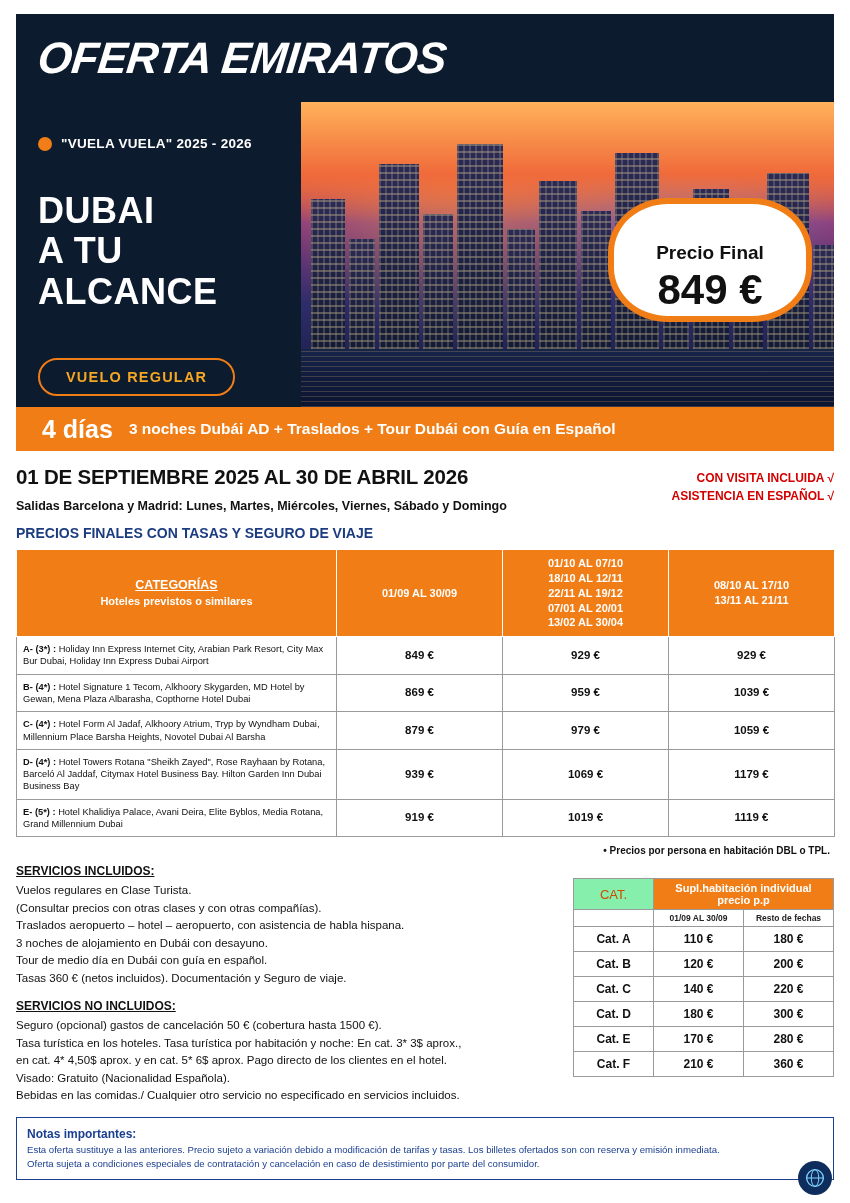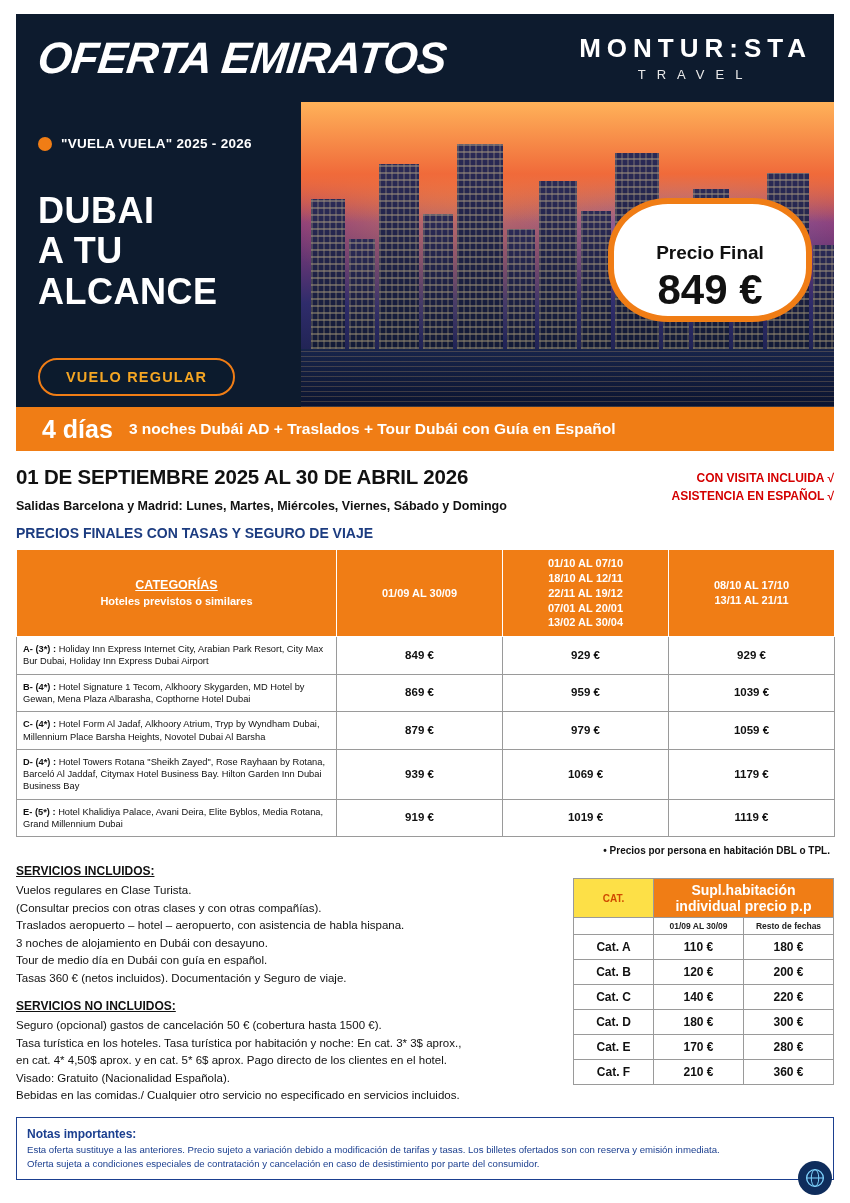--- a/index.html
+++ b/index.html
@@ -175,24 +175,24 @@
   }
   .services{width:500px;font-size:11.5px;line-height:1.52;}
   .services h3{
     margin:0 0 2px 0;font-size:12px;font-weight:bold;text-decoration:underline;
   }
   .services .gap{height:10px;}
 
   .supl-table{width:260px;table-layout:fixed;align-self:flex-start;margin-top:16px;}
   .supl-table th,.supl-table td{border:1px solid #9a9a9a;text-align:center;}
   .supl-table .t-head{
-    background:#f07d15;color:#ffffff;font-size:14px;font-weight:bold;padding:3px 10px;
+    background:#f07d15;color:#ffffff;font-size:11px;font-weight:bold;padding:3px 10px;
   }
   .supl-table .t-cat{
-    background:#fde047;color:#d04a00;font-size:10px;font-weight:bold;padding:3px;
+    background:#86efac;color:#d04a00;font-size:13px;font-weight:normal;padding:3px;
   }
   .supl-table .t-sub{font-size:8.5px;font-weight:bold;padding:3px 2px;background:#ffffff;color:#222;}
   .supl-table td{font-size:12px;font-weight:bold;padding:5px 2px;}
 
   
   .notes{
     margin-top:12px;border:1px solid #1b3f8f;padding:7px 10px;
     font-size:9.6px;line-height:1.5;color:#1b3f8f;
     box-sizing:border-box;width:818px;
   }
@@ -204,24 +204,20 @@
   }
   .fab svg{width:20px;height:20px;}
 </style>
 </head>
 <body>
 
 <div class="page">
 
   <div class="header">
     <h1>OFERTA EMIRATOS</h1>
-    <div class="brand">
-      <div class="b1">MONTUR:STA</div>
-      <div class="b2">TRAVEL</div>
-    </div>
   </div>
 
   <div class="hero">
     <div class="hero-img">
       <div class="sky-glow"></div>
       <div class="bld" style="left:10px;width:34px;height:150px;"></div>
       <div class="bld" style="left:48px;width:26px;height:110px;"></div>
       <div class="bld" style="left:78px;width:40px;height:185px;"></div>
       <div class="bld" style="left:122px;width:30px;height:135px;"></div>
       <div class="bld" style="left:156px;width:46px;height:205px;"></div>

